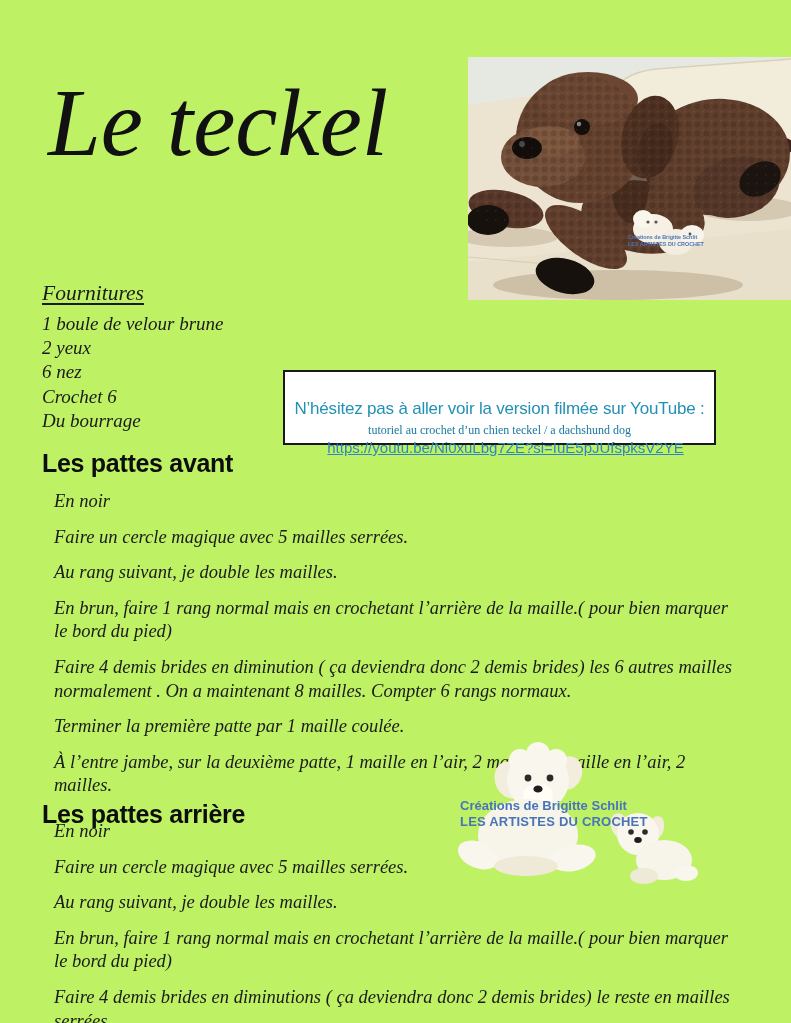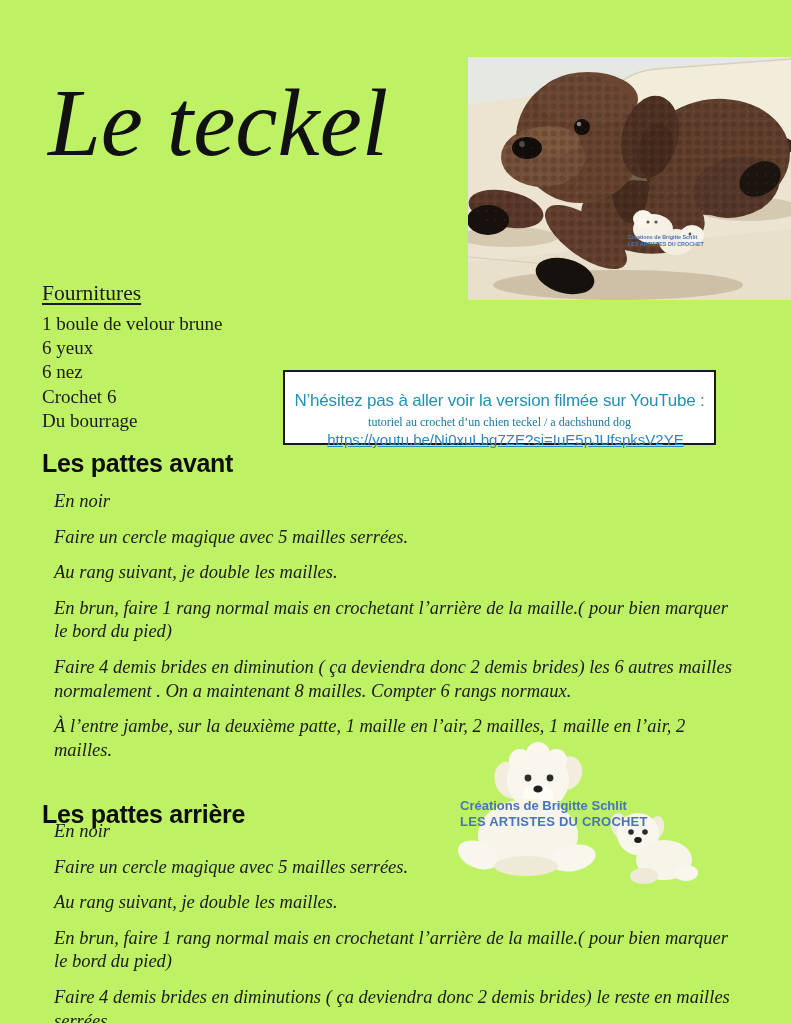--- a/index.html
+++ b/index.html
@@ -8,28 +8,28 @@
     font-family:"Liberation Serif", serif;color:#1b1b1b;
   }
   .doc-title{
     position:absolute;left:48px;top:52px;width:440px;
     font-family:"Liberation Serif", serif;font-style:italic;font-weight:400;
     font-size:95px;line-height:1.5;color:#111;white-space:nowrap;
   }
   .photo{
     position:absolute;left:468px;top:57px;width:323px;height:243px;overflow:hidden;
   }
-  .supplies{position:absolute;left:42px;top:281px;width:300px;}
+  .supplies{position:absolute;left:42px;top:281px;width:300px;font-style:italic;}
   .supplies-heading{
     font-size:21.5px;text-decoration:underline;text-underline-offset:3px;margin:0 0 6px 0;
   }
   .supplies-item{font-size:19px;line-height:24.2px;}
   .yt-box{
     position:absolute;left:283px;top:370px;width:433px;height:75px;
-    border:2px solid #1a1a1a;text-align:center;box-sizing:border-box;padding-top:19px;
+    border:2px solid #1a1a1a;text-align:center;box-sizing:border-box;padding-top:27px;
     background:#ffffff;
   }
   .yt-line1{
     font-family:"Liberation Sans", sans-serif;font-size:17px;color:#2191b5;
     margin:0 0 4px 0;letter-spacing:-0.2px;
   }
   .yt-line2{
     font-family:"Liberation Serif", serif;font-size:12px;color:#17789f;margin:0 0 1px 0;
   }
   .yt-link{
@@ -134,39 +134,40 @@
         <circle cx="222" cy="177" r="1.4" fill="#555"></circle>
         <text x="160" y="182" font-family="Liberation Sans, sans-serif" font-size="5.4" font-weight="bold" fill="#4a74b8">Créations de Brigitte Schlit</text>
         <text x="160" y="189" font-family="Liberation Sans, sans-serif" font-size="5.4" font-weight="bold" fill="#4a74b8">LES ARTISTES DU CROCHET</text>
       </g>
     </svg>
   </div>
 
   <div class="supplies">
     <div class="supplies-heading">Fournitures</div>
     <div class="supplies-item">1 boule de velour brune</div>
-    <div class="supplies-item">6 yeux</div>
+    <div class="supplies-item">2 yeux</div>
     <div class="supplies-item">6 nez</div>
     <div class="supplies-item">Crochet 6</div>
     <div class="supplies-item">Du bourrage</div>
   </div>
 
   <div class="yt-box">
     <div class="yt-line1">N’hésitez pas à aller voir la version filmée sur YouTube :</div>
     <div class="yt-line2">tutoriel au crochet d’un chien teckel / a dachshund dog</div>
     <a class="yt-link" href="#">https://youtu.be/Ni0xuLbg7ZE?si=IuE5pJUfspksV2YE</a>
   </div>
 
   <h2 class="section-heading heading-avant">Les pattes avant</h2>
   <div class="para-block block-avant">
     <p>En noir</p>
     <p>Faire un cercle magique avec 5 mailles serrées.</p>
     <p>Au rang suivant, je double les mailles.</p>
     <p>En brun, faire 1 rang normal mais en crochetant l’arrière de la maille.( pour bien marquer le bord du pied)</p>
     <p>Faire 4 demis brides en diminution ( ça deviendra donc 2 demis brides) les 6 autres mailles normalement . On a maintenant 8 mailles. Compter 6 rangs normaux.</p>
+    <p>Terminer la première patte par 1 maille coulée.</p>
     <p>À l’entre jambe, sur la deuxième patte, 1 maille en l’air, 2 mailles, 1 maille en l’air, 2 mailles.</p>
   </div>
 
   <div class="watermark">
     <svg viewBox="0 0 250 148" width="250" height="148" xmlns="http://www.w3.org/2000/svg">
 
       <ellipse cx="62" cy="40" rx="15" ry="19" fill="#f3eddd" transform="rotate(-20 62 40)"></ellipse>
       <ellipse cx="120" cy="33" rx="14" ry="17" fill="#f3eddd" transform="rotate(16 120 33)"></ellipse>
       <circle cx="72" cy="20" r="11" fill="#faf7ee"></circle>
       <circle cx="90" cy="14" r="12" fill="#faf7ee"></circle>

